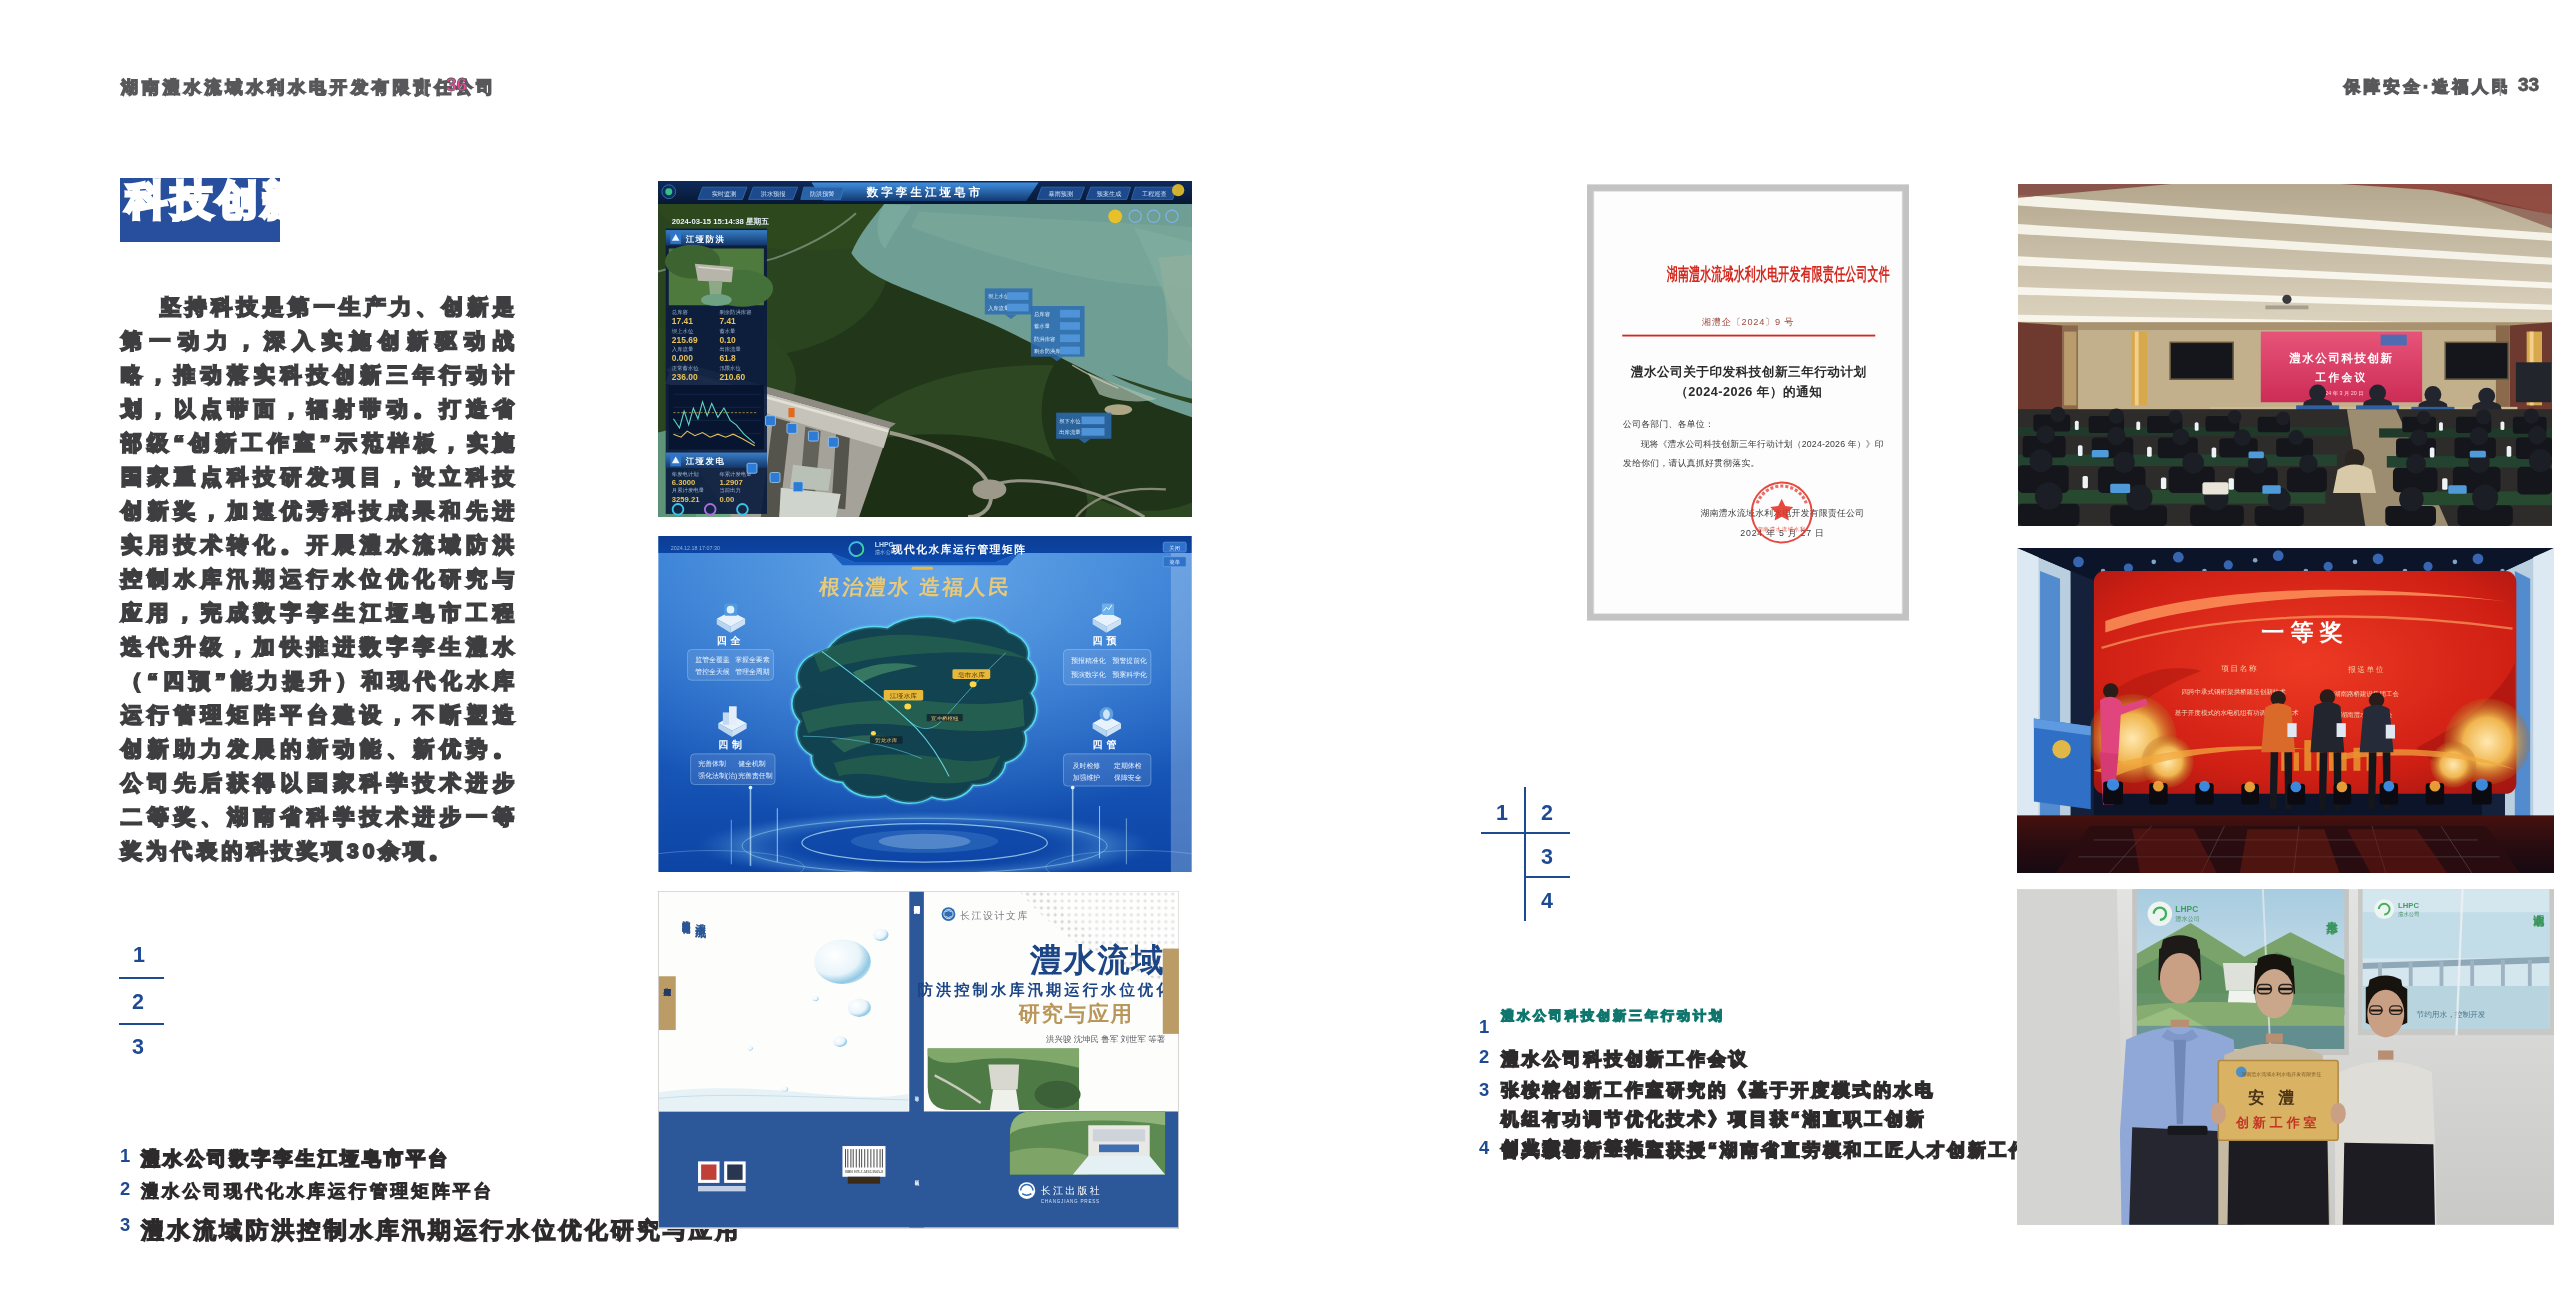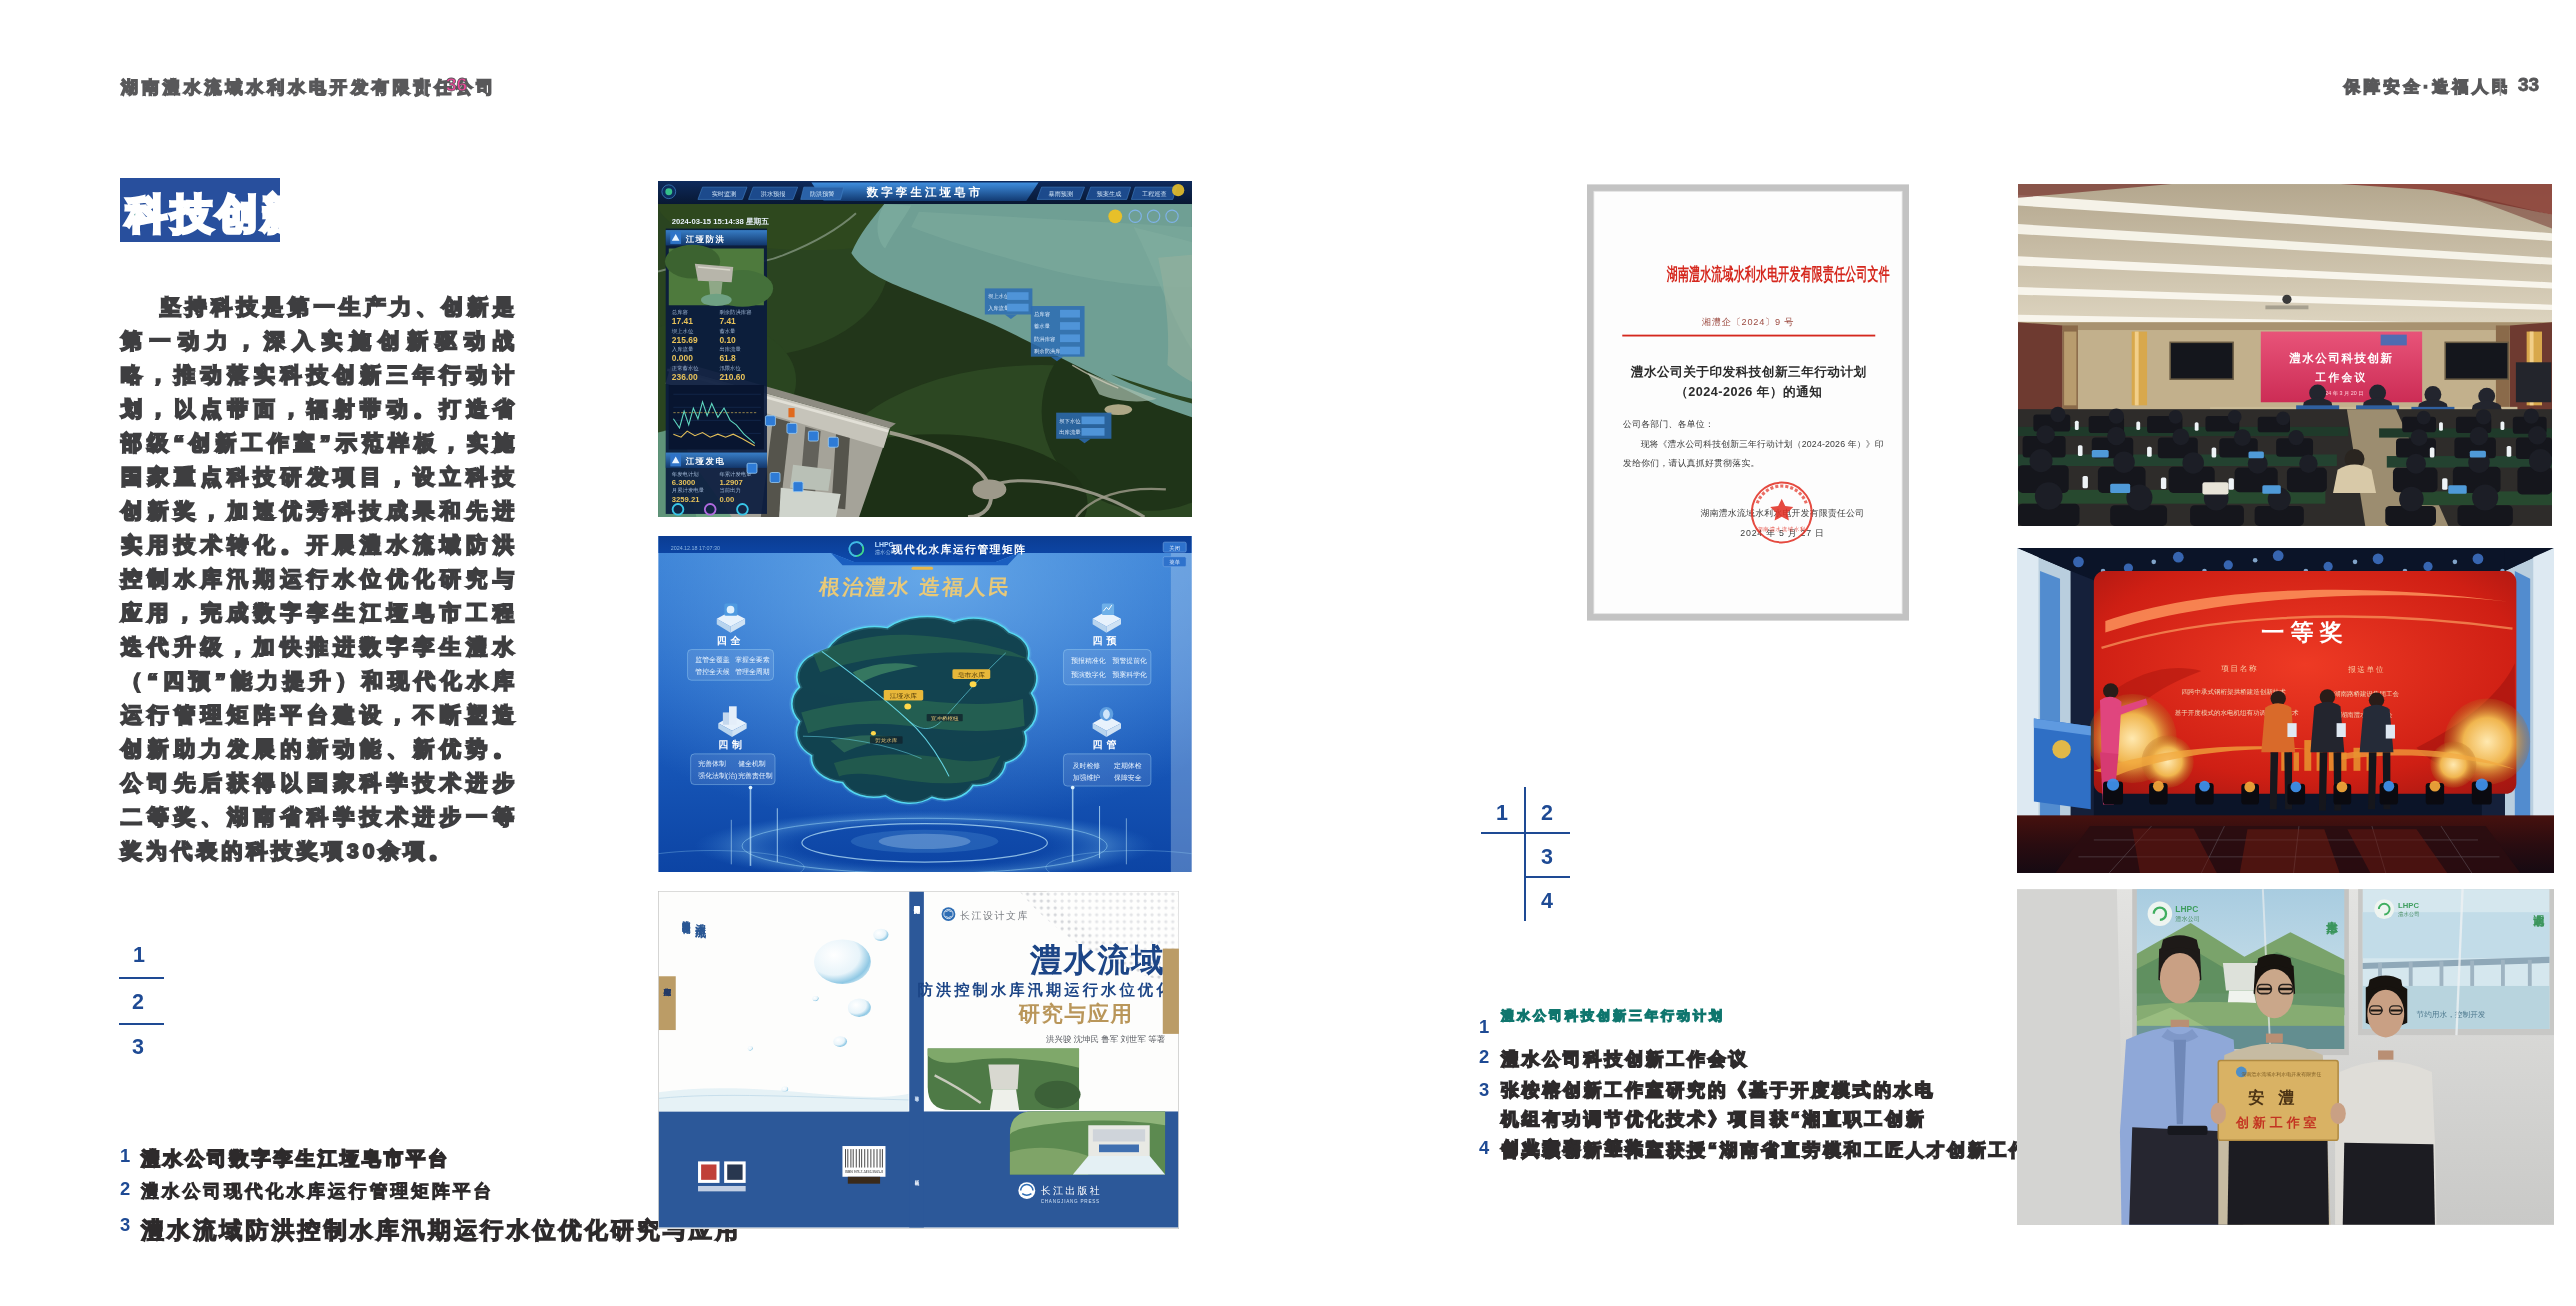--- a/index.html
+++ b/index.html
@@ -20,21 +20,21 @@
 <div class="abs" style="left:405px;top:74px;font-size:19px;font-weight:bold;color:#ec4899;-webkit-text-stroke:0.8px #565658;">36</div>
 
 <div class="abs cjk" style="left:2303px;top:77px;font-size:16px;font-weight:bold;color:#58585a;letter-spacing:3.8px;white-space:nowrap;">保障安全·造福人民</div>
 
 <div class="abs" style="left:2457px;top:75px;font-size:18.4px;color:#9a9a9c;">|</div>
 
 <div class="abs" style="left:2477px;top:74px;font-size:19px;font-weight:bold;color:#565658;-webkit-text-stroke:0.8px #565658;">33</div>
 
 <div class="abs" style="left:79px;top:178px;width:160px;height:64px;background:#284f9d;"></div>
 
-<div class="abs" style="left:85px;top:187px;font-size:41px;font-weight:bold;color:#0f766e;letter-spacing:4.2px;white-space:nowrap;-webkit-text-stroke:3.5px #fff;">科技创新</div>
+<div class="abs" style="left:85px;top:173px;font-size:41px;font-weight:bold;color:#0f766e;letter-spacing:4.2px;white-space:nowrap;-webkit-text-stroke:3.5px #fff;">科技创新</div>
 
 <div class="abs cjk" style="left:80px;top:290px;width:397px;font-size:21px;font-weight:bold;color:#3e3e40;line-height:34px;letter-spacing:4.1px;text-align:justify;text-indent:39px;">坚持科技是第一生产力、创新是第一动力，深入实施创新驱动战略，推动落实科技创新三年行动计划，以点带面，辐射带动。打造省部级“创新工作室”示范样板，实施国家重点科技研发项目，设立科技创新奖，加速优秀科技成果和先进实用技术转化。开展澧水流域防洪控制水库汛期运行水位优化研究与应用，完成数字孪生江垭皂市工程迭代升级，加快推进数字孪生澧水（“四预”能力提升）和现代化水库运行管理矩阵平台建设，不断塑造创新助力发展的新动能、新优势。公司先后获得以国家科学技术进步二等奖、湖南省科学技术进步一等奖为代表的科技奖项30余项。</div>
 
 <div class="abs num" style="left:92px;top:943px;font-size:21.5px;">1</div>
 
 <div class="abs" style="left:78px;top:977px;width:45px;height:1.5px;background:#1e4a94;"></div>
 
 <div class="abs num" style="left:91px;top:990px;font-size:21.5px;">2</div>
 
 <div class="abs" style="left:78px;top:1023px;width:45px;height:1.5px;background:#1e4a94;"></div>

